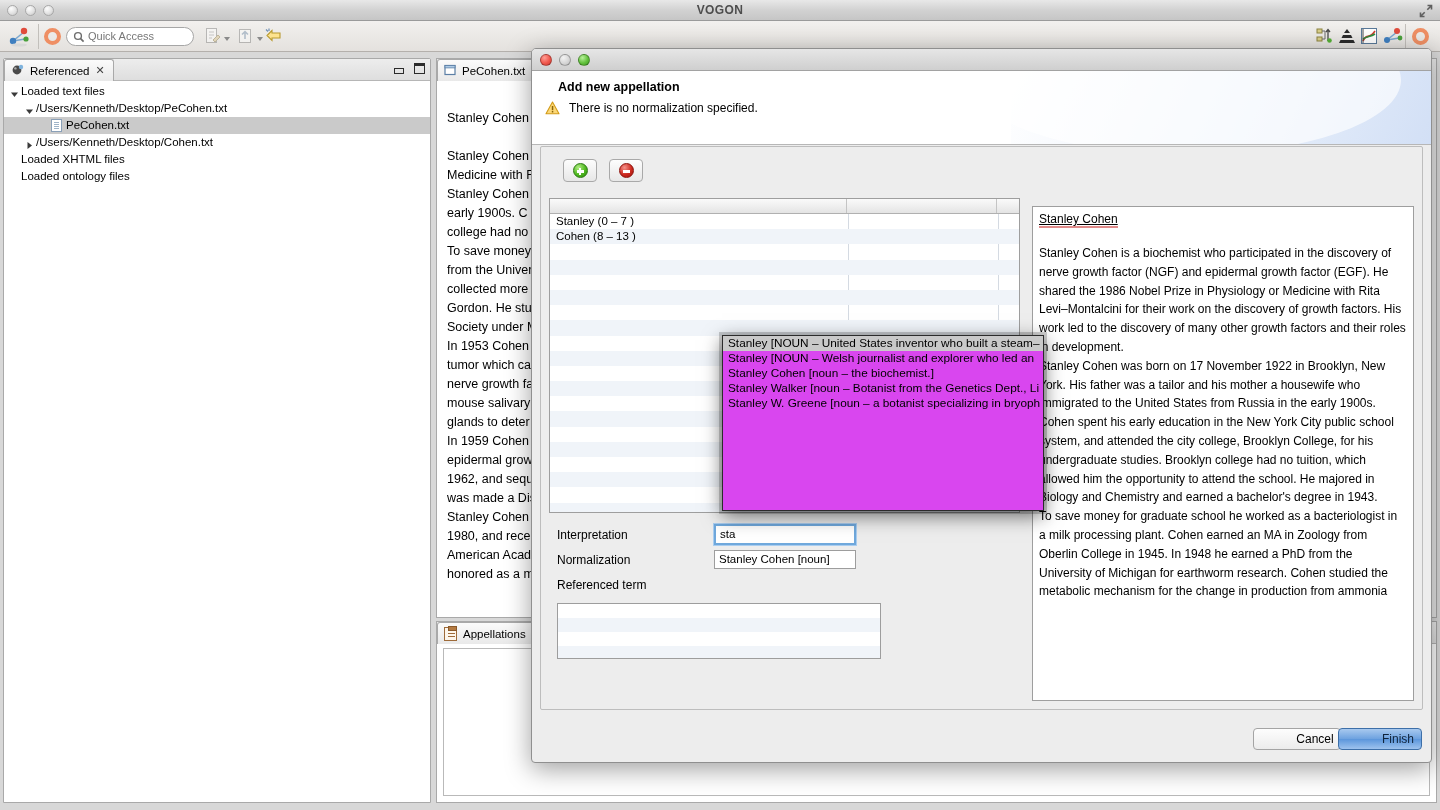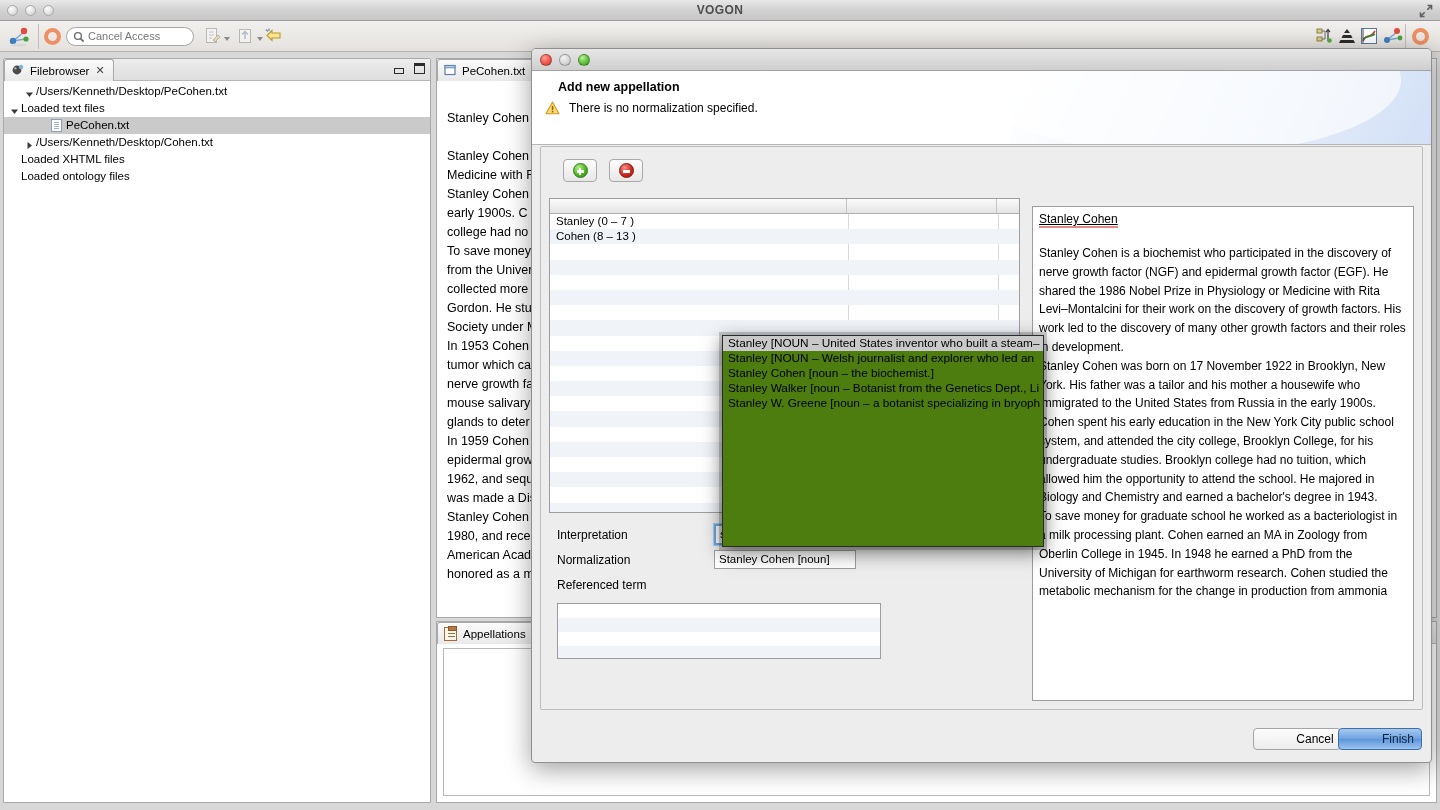--- a/index.html
+++ b/index.html
@@ -166,22 +166,22 @@
   .flabel { width: 165px; font-size: 12px; padding-left: 8px; }
   .finput { width: 142px; height: 19px; background: #fff; border: 1px solid #9d9d9d;
     font-size: 11.5px; padding: 0 4px; line-height: 17px; }
   .finput.focus { border: 2px solid #6fa8dc; box-shadow: 0 0 0 1px #a9cdf0; height: 21px; line-height: 17px;}
   .reflist { margin-left: 8px; margin-top: 6px; width: 324px; height: 56px; background: #fff; border: 1px solid #9d9d9d; overflow: hidden;}
   .reflist .r { height: 14px; }
   .reflist .r.alt { background: #f0f4f9; }
 
   
   .ac {
-    position: absolute; left: 181px; top: 188px; width: 322px; height: 212px;
-    background: #4d7c0f; border: 1px solid #2b2b2b;
+    position: absolute; left: 181px; top: 188px; width: 322px; height: 176px;
+    background: #d946ef; border: 1px solid #2b2b2b;
     box-shadow: 0 5px 18px rgba(0,0,0,.55), 0 0 0 3px rgba(0,0,0,.18);
     overflow: hidden; z-index: 30;
   }
   .ac-item { height: 15.1px; line-height: 15.1px; font-size: 11.8px; padding-left: 5px; white-space: nowrap; }
   .ac-item.sel { background: #c9c9c9; }
 
   
   .dlg-foot { position: absolute; left: 0; right: 0; bottom: 0; height: 52px; }
   .pbtn {
     position: absolute; bottom: 12px; height: 22px; border-radius: 4px; font-size: 12px;
@@ -220,21 +220,21 @@
         <line x1="5" y1="15" x2="16" y2="6" stroke="#7aa7cf" stroke-width="1.6"></line>
         <line x1="5" y1="15" x2="17" y2="13" stroke="#7aa7cf" stroke-width="1.6"></line>
         <circle cx="16" cy="5" r="3.2" fill="#e04b3c"></circle>
           <circle cx="5" cy="15" r="3.2" fill="#3f7fc0"></circle>
         <circle cx="18" cy="13" r="2.6" fill="#4aa03c"></circle>
         <ellipse cx="11" cy="19" rx="8" ry="1.6" fill="#d8d8d8"></ellipse>
       </svg>
     </div>
     <div class="tb-sep" style="left:38px"></div>
     <div class="perspective-o" style="left:44px"></div>
-    <div class="quick">Cancel Access</div>
+    <div class="quick">Quick Access</div>
     <div class="qsearch">
       <svg width="12" height="12" viewBox="0 0 12 12">
           <circle cx="5" cy="5" r="3.4" fill="none" stroke="#6d6d6d" stroke-width="1.4"></circle>
           <line x1="7.6" y1="7.6" x2="10.6" y2="10.6" stroke="#6d6d6d" stroke-width="1.6"></line>
         </svg>
     </div>
     <div class="tb-ico" style="left:204px">
       <svg width="18" height="18" viewBox="0 0 18 18" opacity=".45">
           <rect x="2.5" y="1.5" width="10" height="14" fill="#fff" stroke="#7a7a7a"></rect>
           <path d="M5 5h5M5 8h5M5 11h3" stroke="#9a9a9a" stroke-width="1"></path>
@@ -296,39 +296,39 @@
   <div class="view" id="filebrowser">
     <div class="view-tabstrip"></div>
     <div class="view-tab">
       <span>
         <svg width="13" height="13" viewBox="0 0 13 13">
             <circle cx="6" cy="7" r="4.4" fill="#4a4a4a"></circle>
             <circle cx="10" cy="4" r="2.2" fill="#7fb3dd"></circle>
             <circle cx="4.4" cy="5.4" r="1.2" fill="#fff" opacity=".55"></circle>
           </svg>
       </span>
-      <span>Filebrowser</span>
+      <span>Referenced</span>
       <span class="tab-close">✕</span>
     </div>
     <div class="view-btns">
       <span class="btn-min"></span>
       <span class="btn-max"></span>
     </div>
     <div class="tree" id="tree">
+        <div class="tnode" style="padding-left: 6px;">
+          <span class="tw"><svg width="9" height="9" viewBox="0 0 9 9">
+              <polygon points="1,2.5 8,2.5 4.5,7" fill="#3a3a3a"></polygon>
+            </svg></span>
+          <span>Loaded text files</span>
+        </div>
         <div class="tnode" style="padding-left: 21px;">
           <span class="tw"><svg width="9" height="9" viewBox="0 0 9 9">
               <polygon points="1,2.5 8,2.5 4.5,7" fill="#3a3a3a"></polygon>
             </svg></span>
           <span>/Users/Kenneth/Desktop/PeCohen.txt</span>
-        </div>
-        <div class="tnode" style="padding-left: 6px;">
-          <span class="tw"><svg width="9" height="9" viewBox="0 0 9 9">
-              <polygon points="1,2.5 8,2.5 4.5,7" fill="#3a3a3a"></polygon>
-            </svg></span>
-          <span>Loaded text files</span>
         </div>
         <div class="tnode sel" style="padding-left: 36px;">
           <span class="tw"></span>
           <span class="doc-ico"></span>
           <span>PeCohen.txt</span>
         </div>
         <div class="tnode" style="padding-left: 21px;">
           <span class="tw"><svg width="9" height="9" viewBox="0 0 9 9">
               <polygon points="2.5,1 7,4.5 2.5,8" fill="#3a3a3a"></polygon>
             </svg></span>

